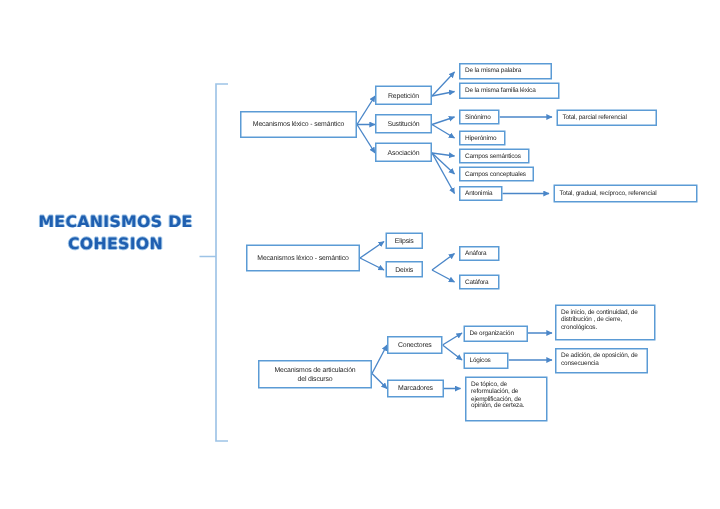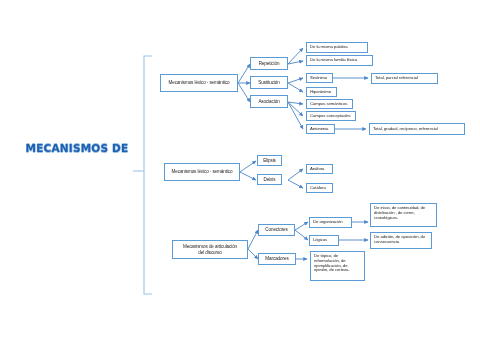--- a/index.html
+++ b/index.html
@@ -91,20 +91,21 @@
     </g>
 
     <g stroke="#9dc3e6" stroke-width="1.1" fill="none">
       <path d="M152,45 L144,45 L144,283 L152,283"></path>
       <path d="M144,160 L133,160"></path>
     </g>
   </svg>
 
   <div class="title" style="left:22px;top:130px;width:110px;font-size:10.5px;">
     <div>MECANISMOS DE</div>
+    <div>COHESION</div>
   </div>
 
   <div class="node" style="left:160px;top:63px;width:78px;height:18px;font-size:4.6px;">
     <span>Mecanismos léxico - semántico</span>
   </div>
 
   <div class="node" style="left:250px;top:46px;width:38px;height:13px;font-size:4.6px;">
     <span>Repetición</span>
   </div>
   <div class="node" style="left:250px;top:65px;width:38px;height:13px;font-size:4.6px;">

